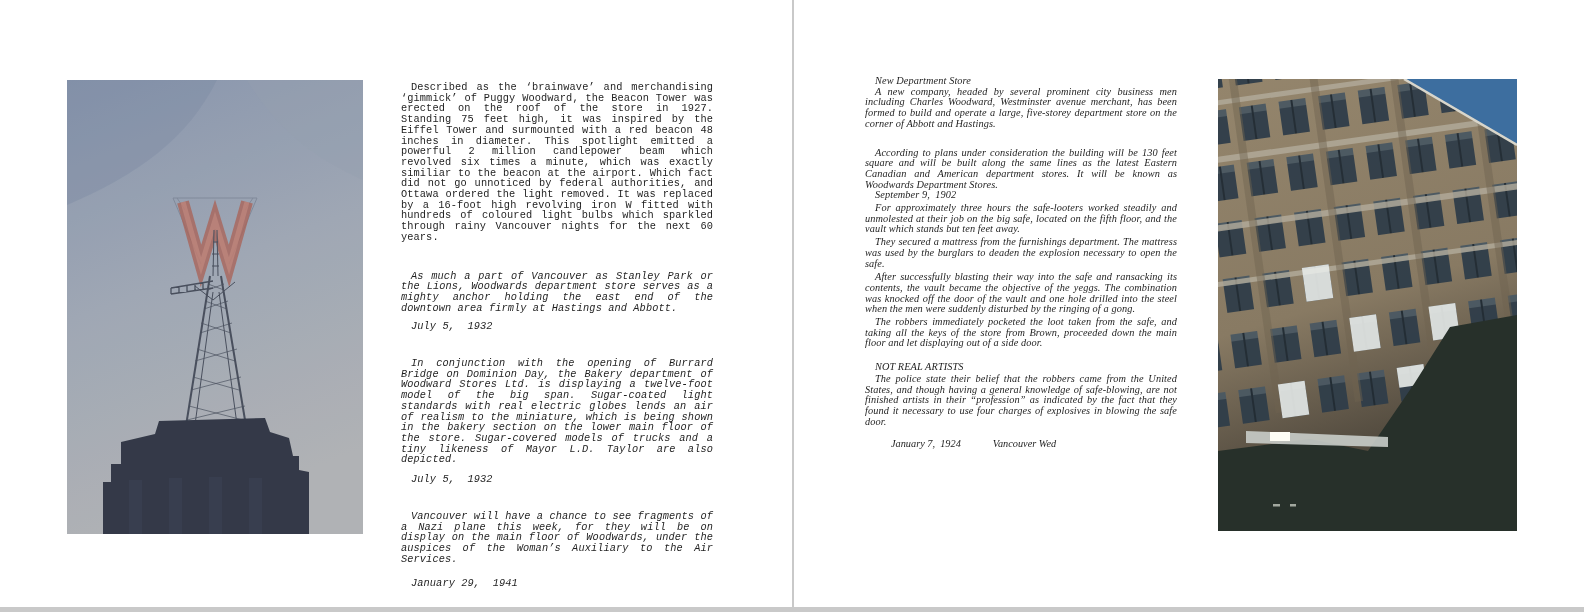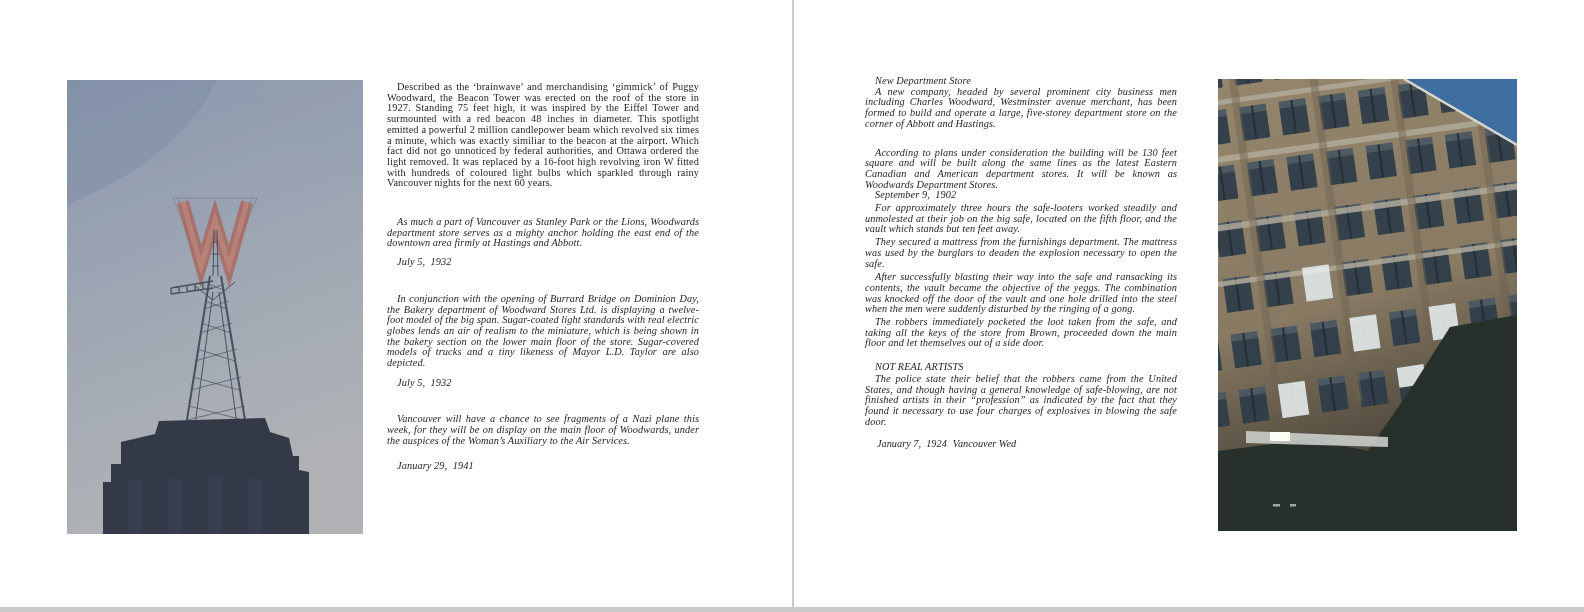--- a/index.html
+++ b/index.html
@@ -7,27 +7,27 @@
     width:1584px;height:612px;position:relative;overflow:hidden;
     background:#ffffff;
     font-family:"Liberation Serif","DejaVu Serif",serif;
     color:#1e1e1e;
   }
   .photo{position:absolute;overflow:hidden;}
   #left-photo{left:67px;top:80px;width:296px;height:454px;}
   #right-photo{left:1218px;top:79px;width:299px;height:452px;}
   .photo svg{display:block;width:100%;height:100%;}
   .col{position:absolute;width:312px;font-size:10.3px;line-height:10.7px;}
-  #left-col{left:387px;top:82px;}
+  #left-col{left:401px;top:82px;font-family:Liberation Mono, monospace;}
   #right-col{left:865px;top:76px;}
   .col p{margin:0;text-align:justify;text-indent:10px;letter-spacing:0.1px;}
   .it{font-style:italic;}
   .date{font-style:italic;text-align:left;text-indent:10px;margin:0;}
   .heading{font-style:italic;text-align:left;text-indent:10px;margin:0;}
-  .dateline{display:flex;gap:6px;font-style:italic;margin:2px;padding-left:10px;}
+  .dateline{display:flex;gap:32px;font-style:italic;margin:16px;padding-left:10px;}
   #page-gutter{position:absolute;left:792px;top:0;width:2px;height:612px;background:#c9c9c9;}
   #bottom-edge{position:absolute;left:0;top:607px;width:1584px;height:5px;background:#c9c9c9;}
 </style>
 </head>
 <body>
 
 <div class="photo" id="left-photo">
   <svg viewBox="0 0 296 454" preserveAspectRatio="none">
     <defs>
       <linearGradient id="lsky" x1="0" y1="0" x2="0.25" y2="1">
@@ -87,21 +87,21 @@
 <div id="page-gutter"></div>
 
 <div class="col" id="right-col">
   <p class="heading">New Department Store</p>
   <p class="it">A new company, headed by several prominent city business men including Charles Woodward, Westminster avenue merchant, has been formed to build and operate a large, five-storey department store on the corner of Abbott and Hastings.</p>
   <p class="it" style="margin-top:18px">According to plans under consideration the building will be 130 feet square and will be built along the same lines as the latest Eastern Canadian and American department stores. It will be known as Woodwards Department Stores.</p>
   <p class="date" style="">September 9,&nbsp; 1902</p>
   <p class="it" style="margin-top:2px">For approximately three hours the safe-looters worked steadily and unmolested at their job on the big safe, located on the fifth floor, and the vault which stands but ten feet away.</p>
   <p class="it" style="margin-top:2px">They secured a mattress from the furnishings department. The mattress was used by the burglars to deaden the explosion necessary to open the safe.</p>
   <p class="it" style="margin-top:3px">After successfully blasting their way into the safe and ransacking its contents, the vault became the objective of the yeggs. The combination was knocked off the door of the vault and one hole drilled into the steel when the men were suddenly disturbed by the ringing of a gong.</p>
-  <p class="it" style="margin-top:2px">The robbers immediately pocketed the loot taken from the safe, and taking all the keys of the store from Brown, proceeded down the main floor and let themselves out of a side door.</p>
+  <p class="it" style="margin-top:2px">The robbers immediately pocketed the loot taken from the safe, and taking all the keys of the store from Brown, proceeded down the main floor and let displaying out of a side door.</p>
   <p class="heading" style="margin-top:13px">NOT REAL ARTISTS</p>
   <p class="it" style="margin-top:1px">The police state their belief that the robbers came from the United States, and though having a general knowledge of safe-blowing, are not finished artists in their “profession” as indicated by the fact that they found it necessary to use four charges of explosives in blowing the safe door.</p>
   <div class="dateline" style="margin-top:12px">
     <span>January 7,&nbsp; 1924</span>
     <span>Vancouver Wed</span>
   </div>
 </div>
 
 <div class="photo" id="right-photo">
   <svg viewBox="0 0 299 452" preserveAspectRatio="none">

